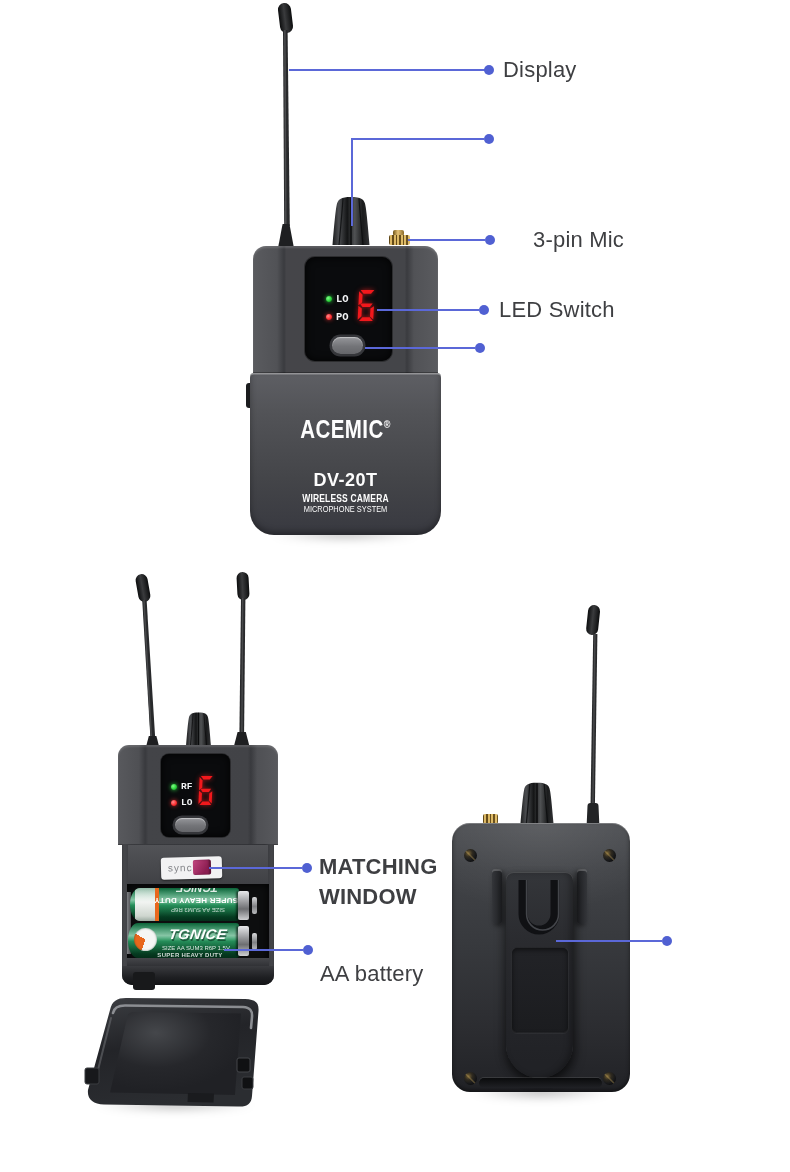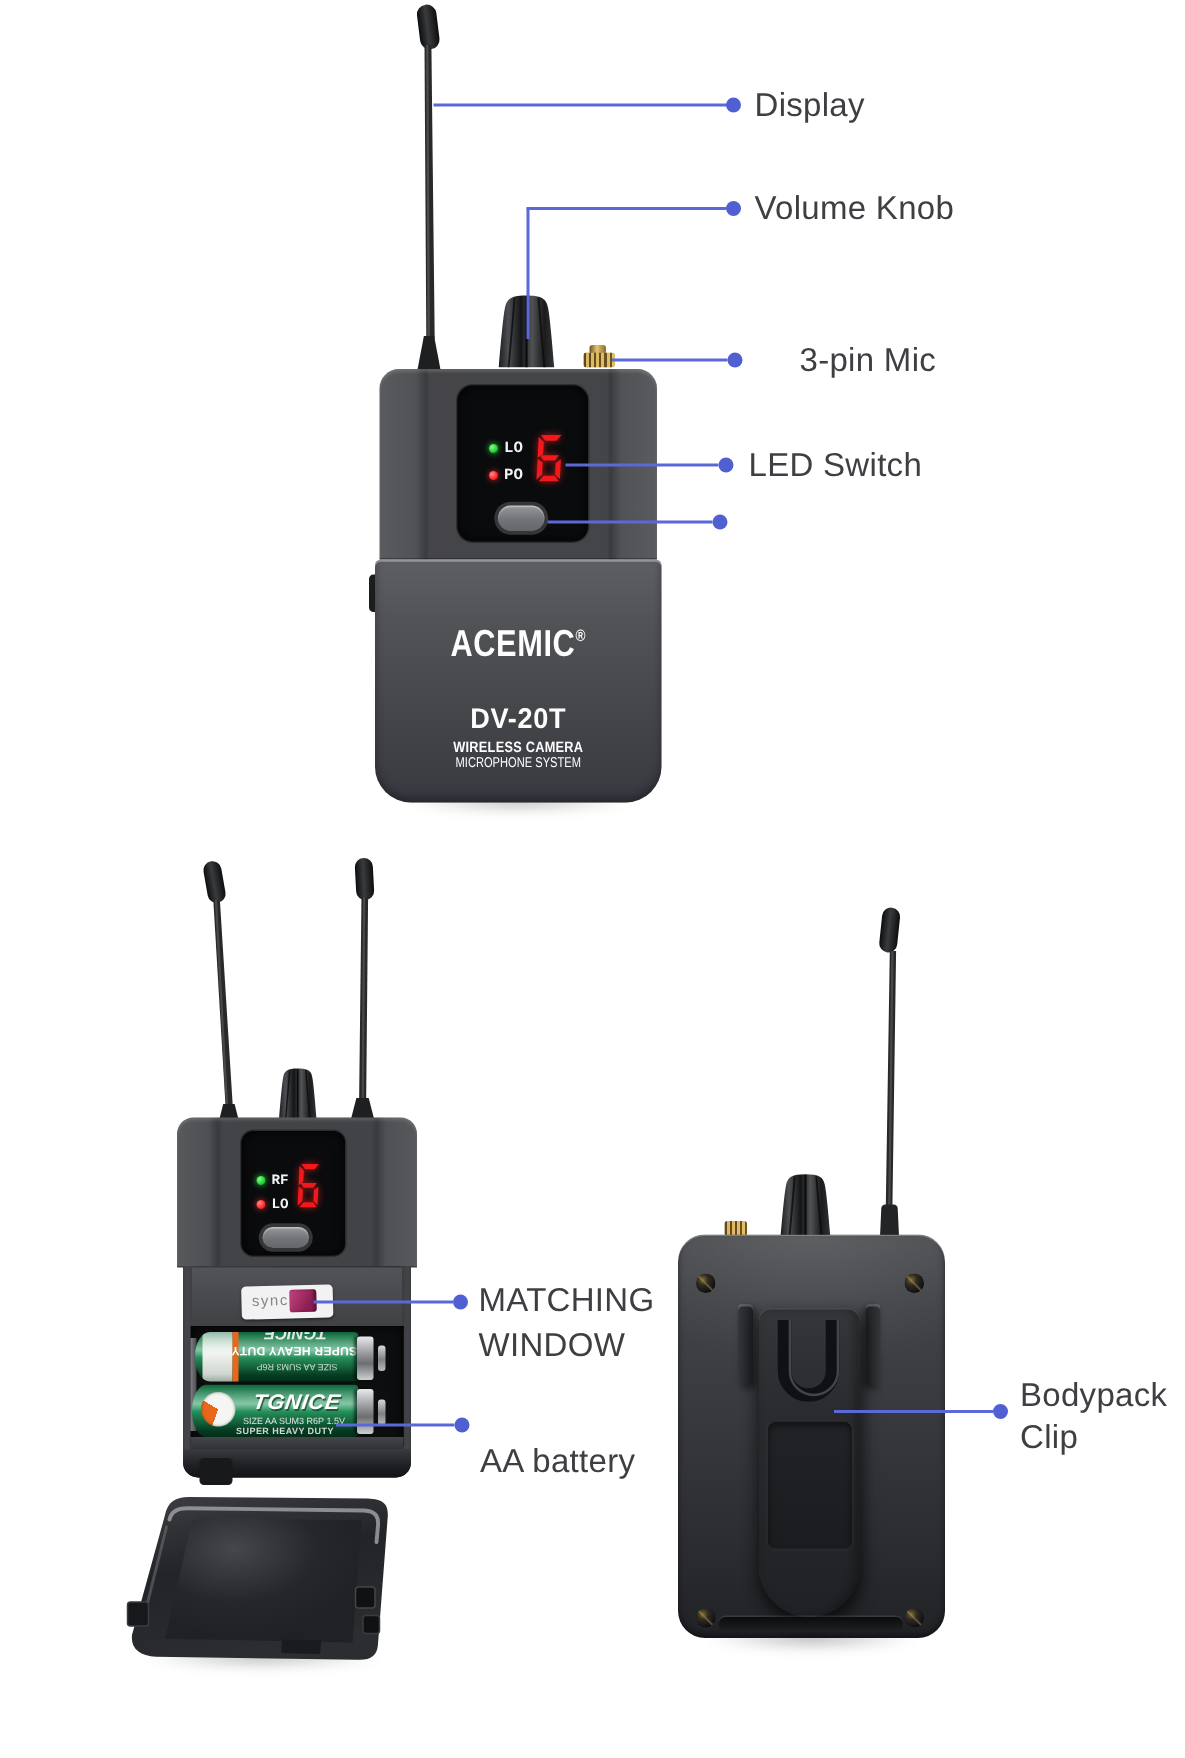--- a/index.html
+++ b/index.html
@@ -116,21 +116,20 @@
     </div>
   </div>
 
   <div class="c-line" style="left:289px;top:69px;width:196px;"></div>
   <div class="c-dot" style="left:484px;top:65px;"></div>
   <div class="c-label" style="left:503px;top:56px;">Display</div>
 
   <div class="c-vline" style="left:351px;top:139px;height:87px;"></div>
   <div class="c-line" style="left:351px;top:138px;width:133px;"></div>
   <div class="c-dot" style="left:484px;top:134px;"></div>
-  <div class="c-label" style="left:503px;top:125px;">Volume Knob</div>
 
   <div class="c-line" style="left:408px;top:239px;width:77px;"></div>
   <div class="c-dot" style="left:485px;top:235px;"></div>
   <div class="c-label" style="left:533px;top:226px;">3-pin Mic</div>
 
   <div class="c-line" style="left:377px;top:309px;width:102px;"></div>
   <div class="c-dot" style="left:479px;top:305px;"></div>
   <div class="c-label" style="left:499px;top:296px;">LED Switch</div>
 
   <div class="c-line" style="left:365px;top:347px;width:110px;"></div>
@@ -234,21 +233,21 @@
       <path d="M 31,60 L 15,124" fill="none" stroke="#6f7175" stroke-width="2" opacity=".55" stroke-linecap="round"></path>
       <rect x="157" y="100" width="13" height="14" rx="2" fill="#101113" stroke="#44464a" stroke-width="1"></rect>
       <rect x="162" y="119" width="11" height="12" rx="2" fill="#101113" stroke="#3a3c40" stroke-width="1"></rect>
       <rect x="5" y="110" width="14" height="16" rx="2" fill="#17181b" stroke="#3a3c40" stroke-width="1"></rect>
       <path d="M 108,135 l 26,0.6 l -0.5,9 l -26,-0.6 Z" fill="#1a1b1e"></path>
     </svg>
   </div>
 
   <div class="c-line" style="left:209px;top:867px;width:93px;"></div>
   <div class="c-dot" style="left:302px;top:863px;"></div>
-  <div class="c-label2" style="left:319px;top:852px;">
+  <div class="c-label2" style="left:319px;top:852px;font-weight:bold;">
     <div>MATCHING</div>
     <div>WINDOW</div>
   </div>
 
   <div class="c-line" style="left:224px;top:949px;width:79px;"></div>
   <div class="c-dot" style="left:303px;top:945px;"></div>
   <div class="c-label" style="left:320px;top:936px;margin-top:24px;">AA battery</div>
 
   <div class="abs" style="left:0;top:0;width:0;height:0;">
     <div class="shadow" style="left:470px;top:1084px;width:142px;height:16px;"></div>
@@ -299,18 +298,14 @@
              box-shadow:inset 0 2px 5px rgba(0,0,0,.55), inset 0 -1px 0 rgba(255,255,255,.05);"></div>
       </div>
 
       <div class="abs" style="left:27px;top:255px;width:123px;height:10px;border-radius:5px;
            background:linear-gradient(180deg,#0a0b0c,#202125);box-shadow:0 -1px 0 rgba(255,255,255,.10);"></div>
     </div>
   </div>
 
   <div class="c-line" style="left:556px;top:940px;width:106px;"></div>
   <div class="c-dot" style="left:662px;top:936px;"></div>
-  <div class="c-label" style="left:680px;top:916px;line-height:28px;">
-    <div>Bodypack</div>
-    <div>Clip</div>
-  </div>
 
 </div>
 
 </body></html>

